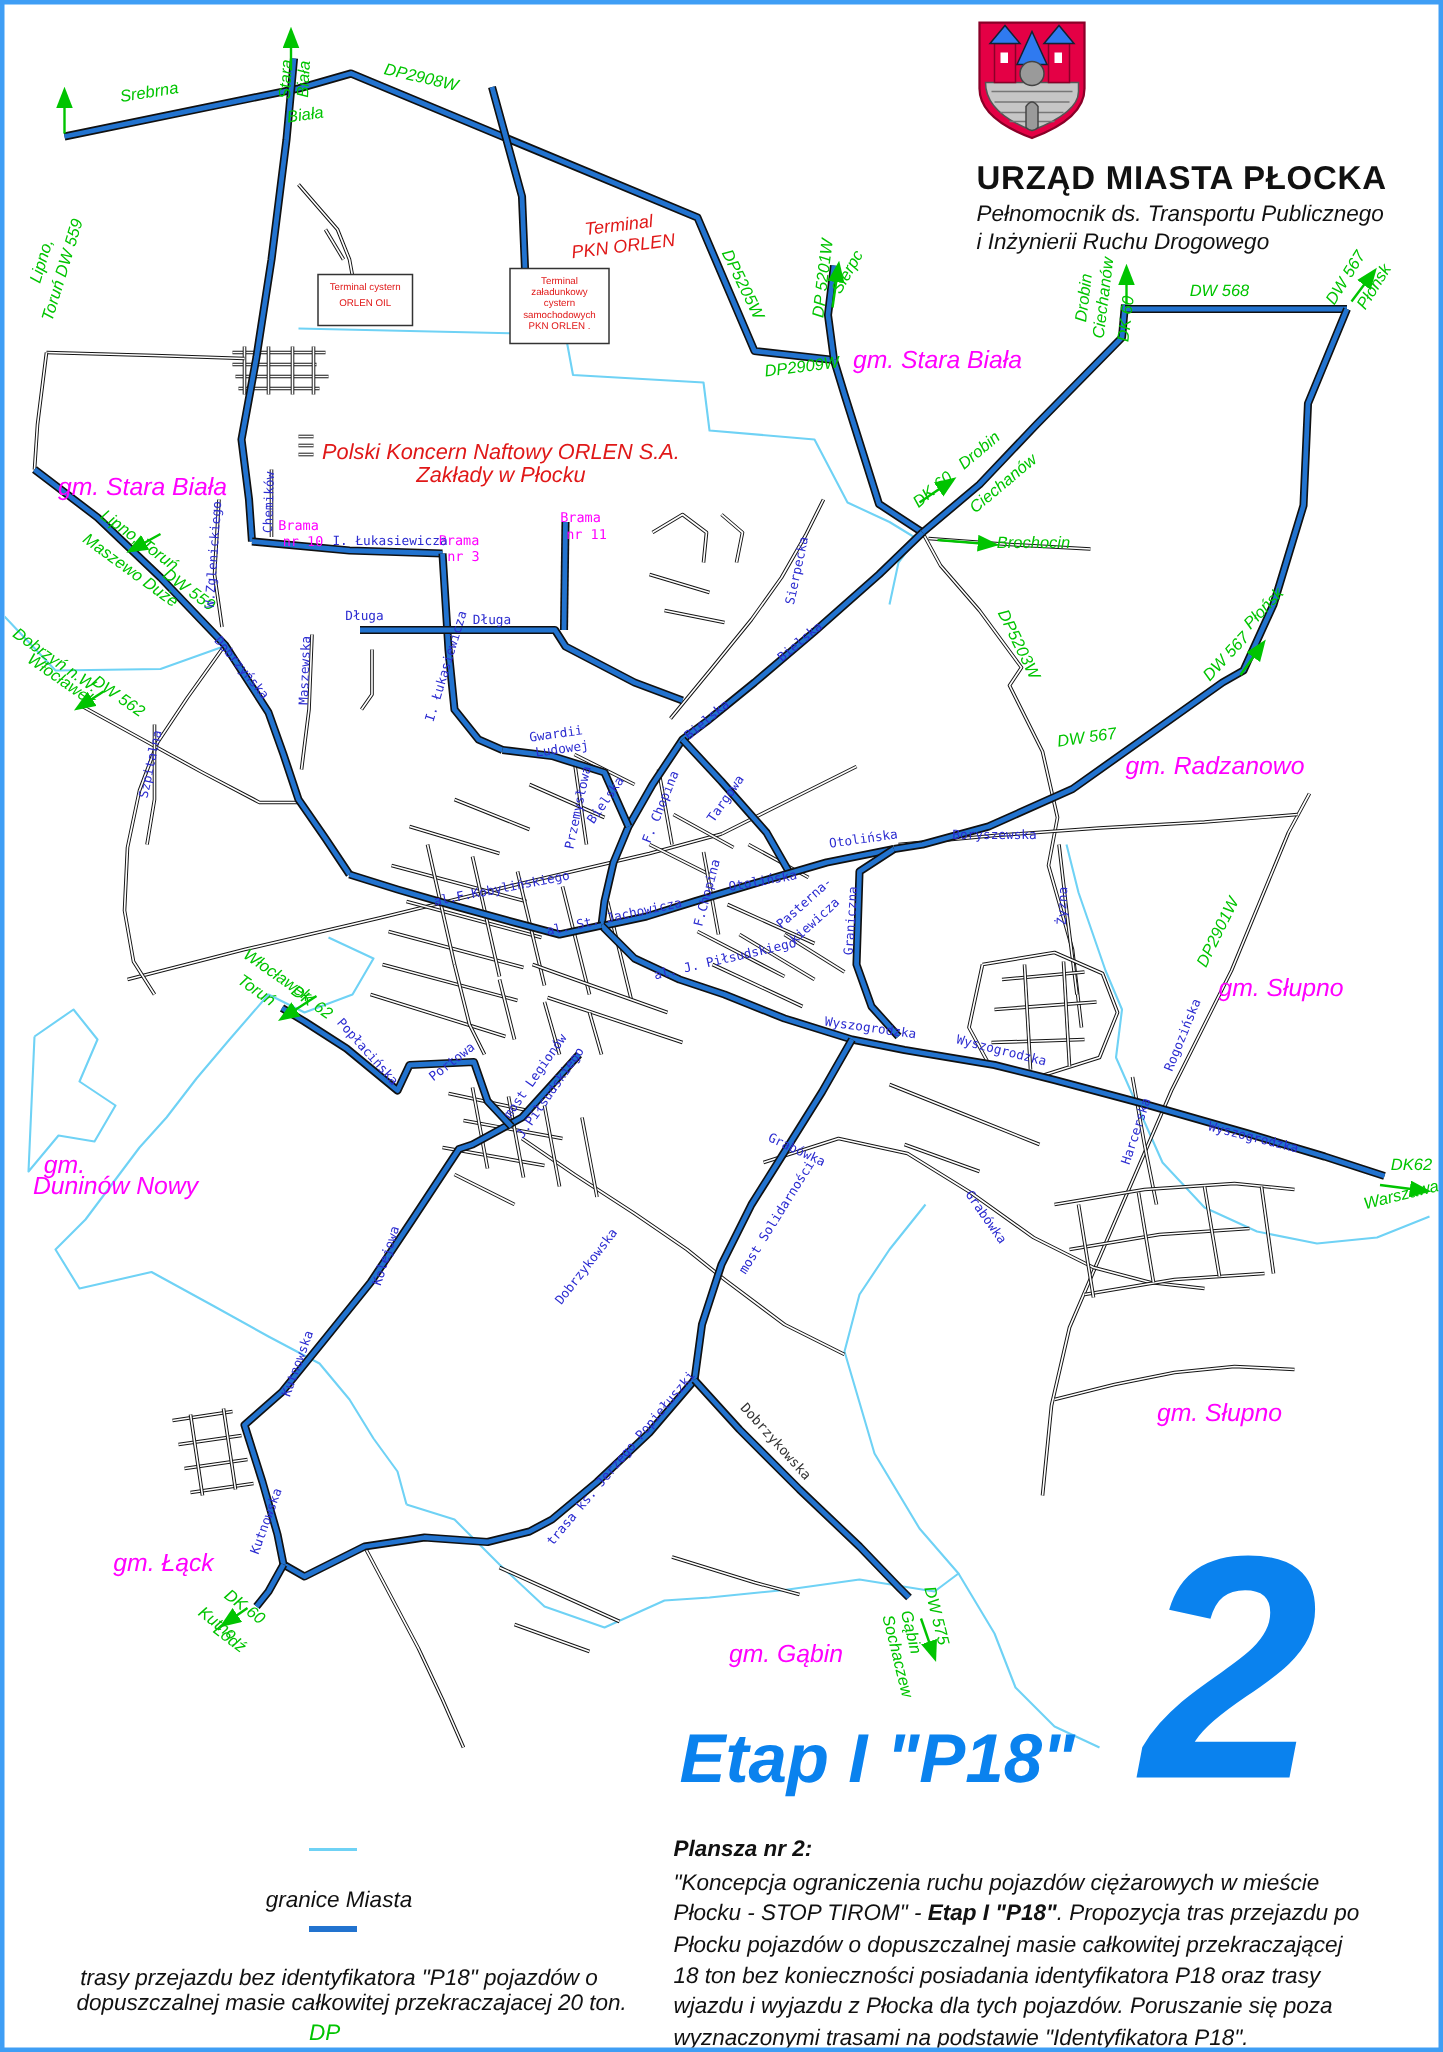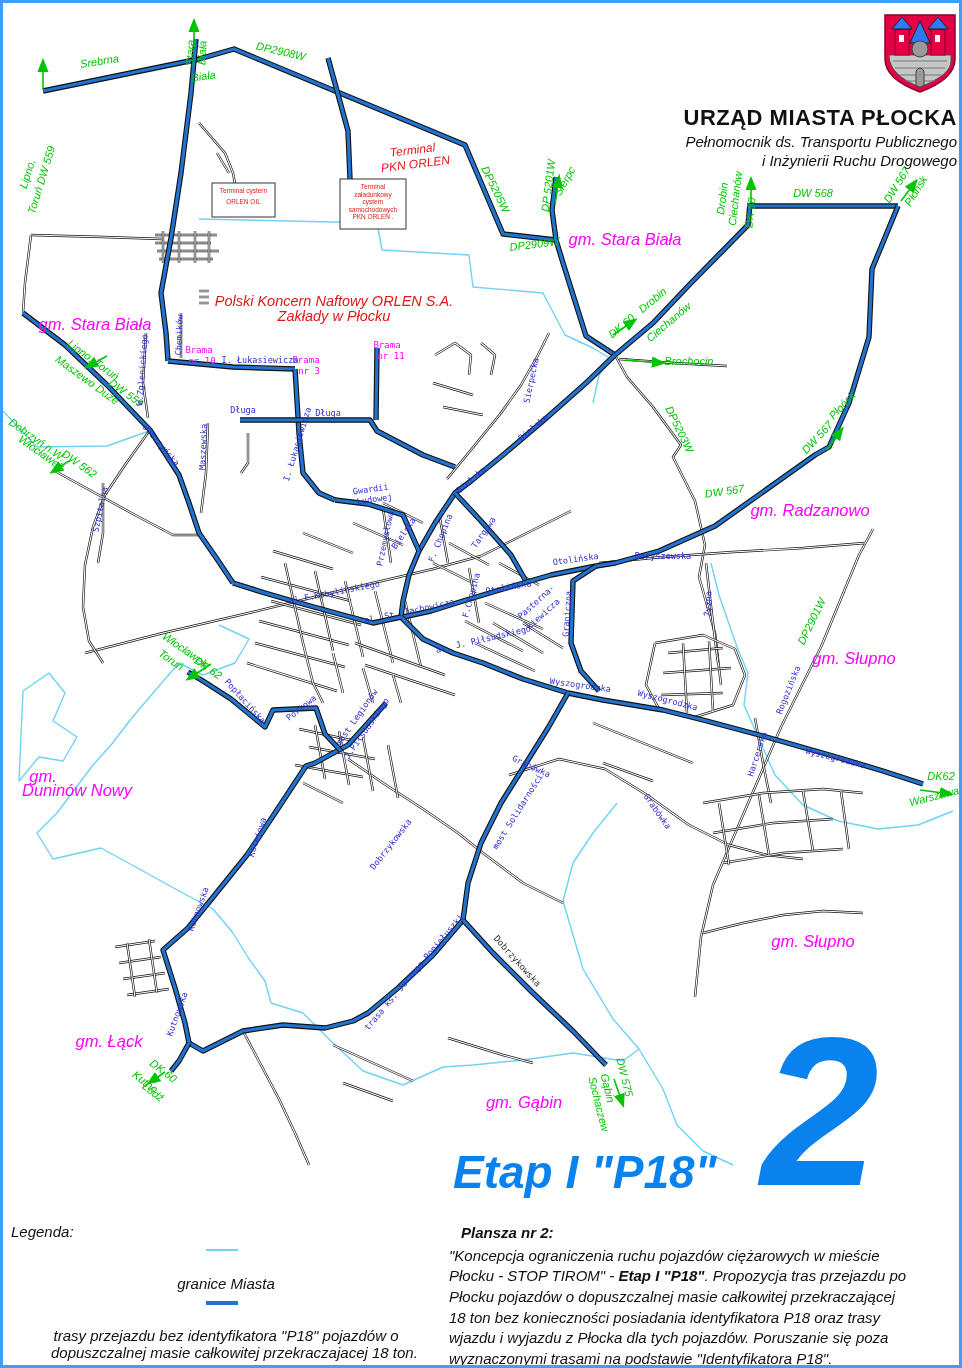--- a/index.html
+++ b/index.html
@@ -10,21 +10,21 @@
   
   .L-g{fill:#00c400;font:italic 11px "Liberation Sans",sans-serif;}
   .L-m{fill:#ff00ff;font:italic 16.5px "Liberation Sans",sans-serif;}
   .L-mb{fill:#ff00ff;font:9px "DejaVu Sans Mono",monospace;}
   .L-b{fill:#2b2bd0;font:8.5px "DejaVu Sans Mono",monospace;}
   .L-r{fill:#e01818;font:italic 12px "Liberation Sans",sans-serif;}
   .L-rr{fill:#e01818;font:italic 14.5px "Liberation Sans",sans-serif;}
   .L-k{fill:#333;font:9px "DejaVu Sans Mono",monospace;}
   .box-txt{fill:#e01818;font:6.5px "Liberation Sans",sans-serif;}
   
-  #hdr{position:absolute;left:648px;top:10px;width:306px;text-align:right;}
+  #hdr{position:absolute;left:648px;top:10px;width:306px;text-align:left;}
   #hdr .crest{display:inline-block;}
   #hdr h1{margin:6px 0 2px 0;font-size:22px;font-weight:bold;color:#111;letter-spacing:.5px;}
   #hdr .sub{font-style:italic;font-size:15px;color:#111;line-height:1.25;}
   
   #stage-num{position:absolute;left:758px;top:1014px;font-size:212px;line-height:.9;
              font-weight:bold;font-style:italic;}
   #stage-title{position:absolute;left:450px;top:1142px;font-size:46px;font-weight:bold;
                font-style:italic;}
   
   #legend{position:absolute;left:8px;top:1220px;width:430px;font-style:italic;
@@ -32,21 +32,21 @@
   #legend .row{display:flex;align-items:center;margin-top:3px;flex-direction:column;}
   #legend .sw{width:32px;height:14px;position:relative;margin-right:8px;flex:0 0 32px;}
   #legend .sw i{position:absolute;left:0;right:0;top:6px;display:block;}
   #legend .sw .cy{border-top:2px solid #6fd2f5;}
   #legend .sw .bl{border-top:4px solid #2273cf;}
   #legend .abbr{color:#00c400;width:32px;flex:0 0 32px;margin-right:8px;}
   #legend .wrap2{margin-left:40px;}
   
   #plansza{position:absolute;left:446px;top:1220px;width:462px;font-style:italic;
            font-size:15px;color:#111;line-height:1.38;}
-  #plansza .hd{font-weight:bold;margin-bottom:2px;margin-left:12px;}
+  #plansza .hd{font-weight:bold;margin-bottom:2px;}
   #plansza b{font-weight:bold;}
 </style>
 </head>
 <body>
 
 <div id="page">
 
   <svg id="map-svg" width="962" height="1368" viewBox="0 0 962 1368">
     <defs>
       <marker id="ah" markerWidth="9" markerHeight="8" refX="7" refY="3.5" orient="auto">
@@ -467,34 +467,33 @@
     </svg>
     <h1>URZĄD MIASTA PŁOCKA</h1>
     <div class="sub">Pełnomocnik ds. Transportu Publicznego</div>
     <div class="sub">i Inżynierii Ruchu Drogowego</div>
   </div>
 
   <div id="stage-num" style="color: rgb(10, 130, 238);">2</div>
   <div id="stage-title" style="color: rgb(10, 130, 238);">Etap I "P18"</div>
 
   <div id="legend">
-    <div>Legenda:</div>
     <div class="row">
       <span class="sw">
           <i class="cy"></i>
         </span>
       <span>granice Miasta</span>
     </div>
     <div class="row">
       <span class="sw">
           <i class="bl"></i>
         </span>
       <span>trasy przejazdu bez identyfikatora "P18" pojazdów o</span>
     </div>
-    <div class="wrap2">dopuszczalnej masie całkowitej przekraczajacej 18 ton.</div>
+    <div class="wrap2">dopuszczalnej masie całkowitej przekraczajacej 20 ton.</div>
     <div class="row">
       <span class="abbr">DP</span>
       <span>masie powiatowa</span>
     </div>
   </div>
 
   <div id="plansza">
     <div class="hd">Plansza nr 2:</div>
     <div><span>"Koncepcja ograniczenia ruchu pojazdów ciężarowych w mieście Płocku - STOP TIROM" - </span><b>Etap I "P18"</b><span>. Propozycja tras przejazdu po Płocku pojazdów o dopuszczalnej masie całkowitej przekraczającej 18 ton bez konieczności posiadania identyfikatora P18 oraz trasy wjazdu i wyjazdu z Płocka dla tych pojazdów. Poruszanie się poza wyznaczonymi trasami na podstawie "Identyfikatora P18".</span></div>
   </div>

